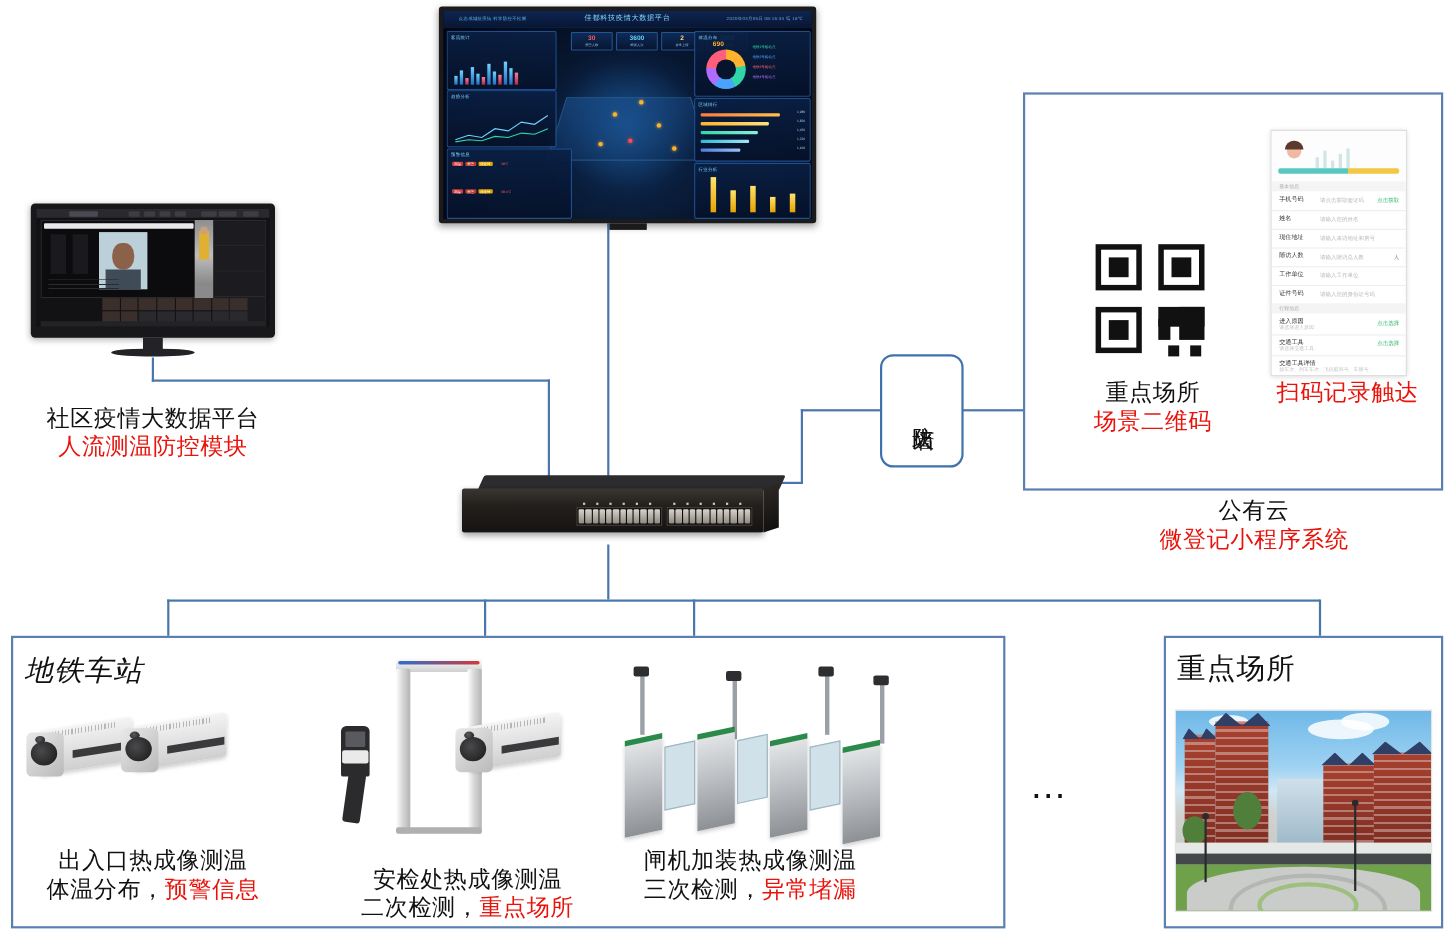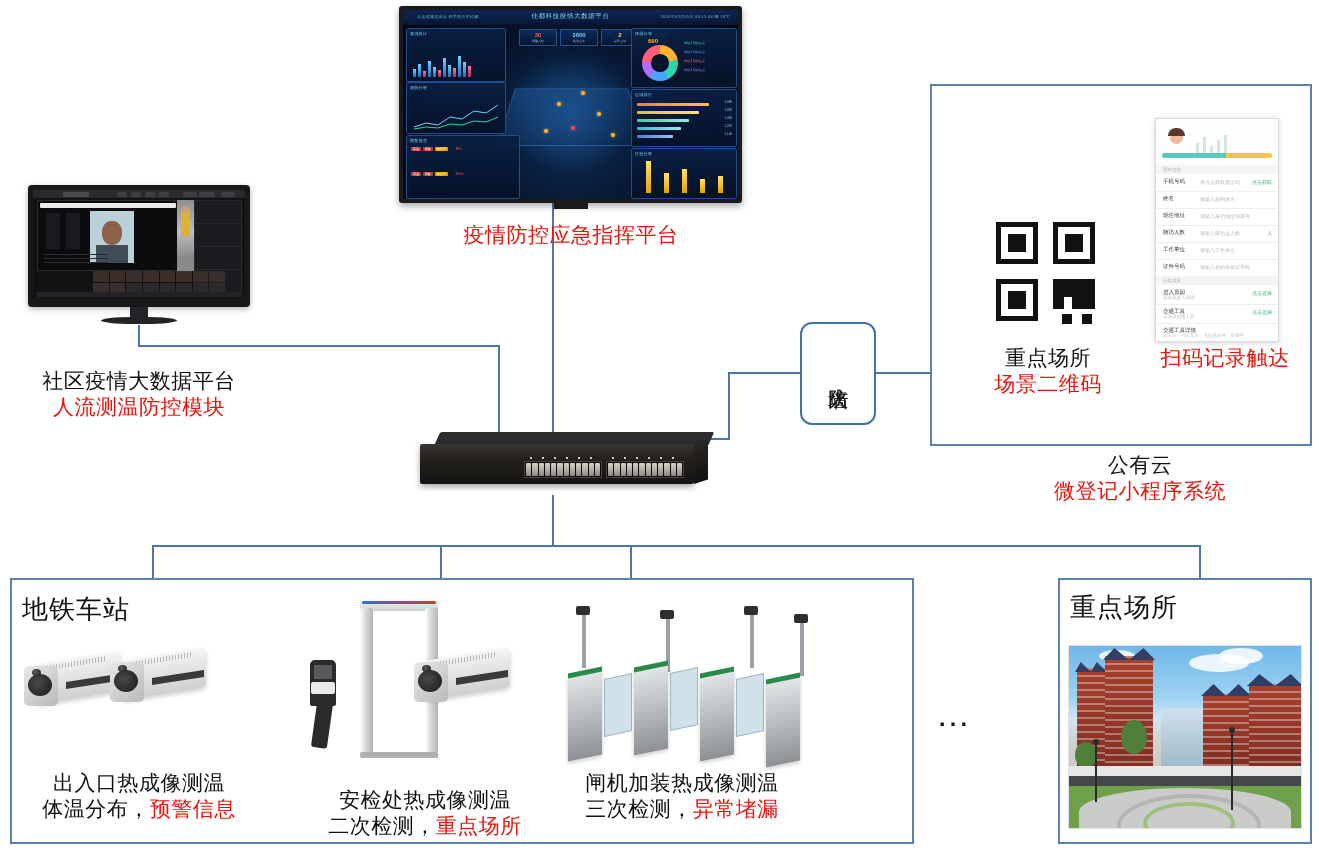--- a/index.html
+++ b/index.html
@@ -336,21 +336,20 @@
             <div class="ybar" style="left:78px;height:17px;"></div>
           </div>
         </div>
       </div>
     </div>
   </div>
   <div class="stand" style="top:197px;width:34px;height:6px;"></div>
 </div>
 
 <div class="cap" style="left:392px;top:222px;width:358px;">
-  <span class="l2">疫情防控应急指挥平台</span>
 </div>
 
 <div class="abs" id="monitor">
   <div class="mon-bezel">
     <div class="mon-screen">
       <div class="vms-top">
         <div class="vms-tab" style="left:30px;width:26px;background:#4a4a52"></div>
         <div class="vms-tab" style="left:84px;width:10px"></div>
         <div class="vms-tab" style="left:98px;width:10px"></div>
         <div class="vms-tab" style="left:112px;width:10px"></div>
@@ -549,21 +548,21 @@
     <div class="led" style="left:204px;"></div>
     <div class="led" style="left:216px;"></div>
     <div class="led" style="left:228px;"></div>
     <div class="led" style="left:240px;"></div>
     <div class="led" style="left:252px;"></div>
   </div>
   <div class="sw-side"></div>
 </div>
 
 <div class="abs" id="metro"></div>
-<div class="sect-title" style="left:22px;top:592px;">地铁车站</div>
+<div class="sect-title" style="left:22px;top:592px;font-style:italic;">地铁车站</div>
 
 <div class="tcam" style="left:22px;top:652px;width:110px;height:70px;">
   <div class="body"></div>
     <div class="vent"></div>
     <div class="strip"></div>
   <div class="front"></div>
     <div class="lens"></div>
     <div class="lens2"></div>
 </div>
 <div class="tcam" style="left:108px;top:648px;width:110px;height:70px;">

